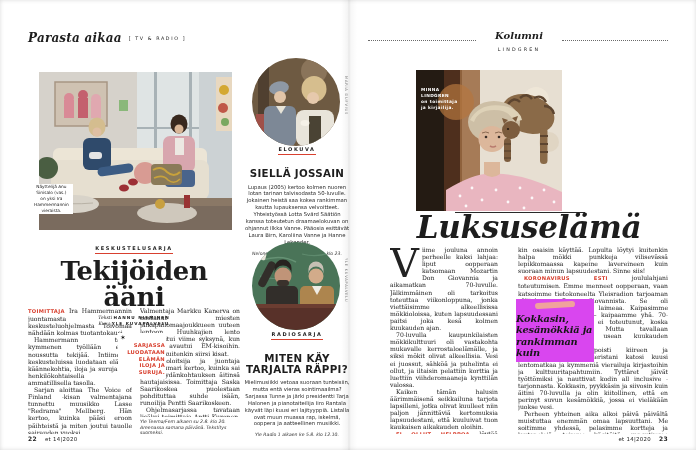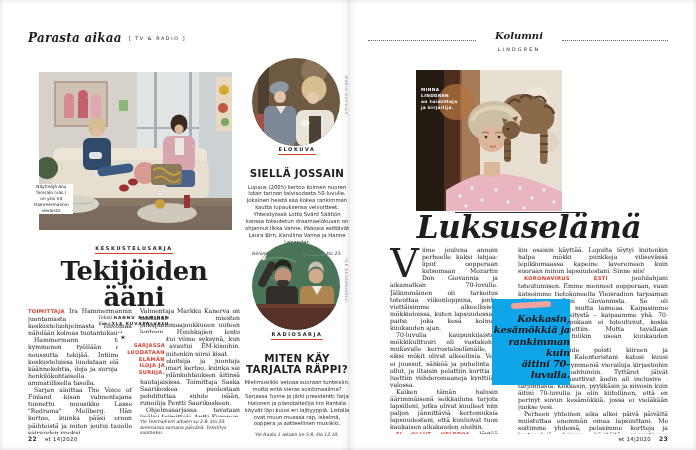--- a/index.html
+++ b/index.html
@@ -48,22 +48,22 @@
   .colL2{left:140px;top:307px;width:100px;height:110px;overflow:hidden;}
   .colR1{left:390px;top:246px;width:108px;height:188px;overflow:hidden;}
   .colR2{left:518px;top:246px;width:150px;height:188px;overflow:hidden;}
   .dropcap{float:left;font-size:40px;line-height:30px;padding:2px 3px 0 0;}
   
   .quoteL{position:absolute;left:118px;top:333px;width:47px;background:#fff;z-index:6;
     text-align:right;padding:1px 1px 2px 0;}
   .quoteL .star{text-align:left;font-size:7px;line-height:8px;color:#111;margin-left:2px;}
   .quoteL .qlines div{font-family:"DejaVu Sans",sans-serif;font-weight:bold;font-size:5.2px;
     line-height:6.8px;color:var(--red);letter-spacing:.3px;}
-  .quoteR{position:absolute;left:492px;top:299px;width:78px;background:#0ea5e9;z-index:6;
-    text-align:right;padding:3px 0 4px;}
+  .quoteR{position:absolute;left:516px;top:299px;width:78px;background:#d946ef;z-index:6;
+    text-align:left;padding:3px 0 4px;}
   .brush{width:40px;height:6px;background:var(--pink);border-radius:3px;
     margin:0 auto 5px;transform:rotate(-3deg);}
   .quoteR .qlines div{font-size:9.8px;line-height:11.3px;font-style:italic;font-weight:bold;
     letter-spacing:-.2px;color:#161616;}
   
   .schedL{position:absolute;left:140px;top:419px;width:100px;
     font-family:"DejaVu Sans",sans-serif;font-style:italic;font-size:4.6px;line-height:5.6px;color:#333;}
   
   .sbBlock{position:absolute;width:106px;text-align:center;}
   .sb1{left:244px;top:146px;}
@@ -343,21 +343,20 @@
         <p>Poikkeusolosuhde poisti kiireen ja matkustamisen. Kalenteristani katosi kuusi lentomatkaa ja kymmeniä vierailuja kirjastoihin ja kulttuuritapahtumiin. Tyttäret jäivät työttömiksi ja nauttivat kodin all inclusive -tarjonnasta. Kokkasin, pyykkäsin ja siivosin kuin äitini 70-luvulla ja olin kiitollinen, että en perinyt suvun kesämökkiä, jossa ei vieläkään juokse vesi.</p>
         <p>Perheen yhteinen aika alkoi päivä päivältä muistuttaa enemmän omaa lapsuuttani. Me soitimme yhdessä, pelasimme kortteja ja lautapelejä, teimme käsitöitä, rapsutimme kissoja, istuimme katsomaan iltauutisia, luimme kirjoja ja keskustelimme. Minulle se oli todellista luksuselämää.</p>
       </div>
 
     <div class="quoteR">
       <div class="brush"></div>
       <div class="qlines">
           <div>Kokkasin,</div>
           <div>kesämökkiä ja</div>
           <div>rankimman kuin</div>
-          <div>äitini 70-luvulla.</div>
         </div>
     </div>
 
     <div class="footer footR">
       <span class="issue">et 14|2020</span>
       <span class="pagenum">23</span>
     </div>
   </div>
 
   <div class="fold"></div>

